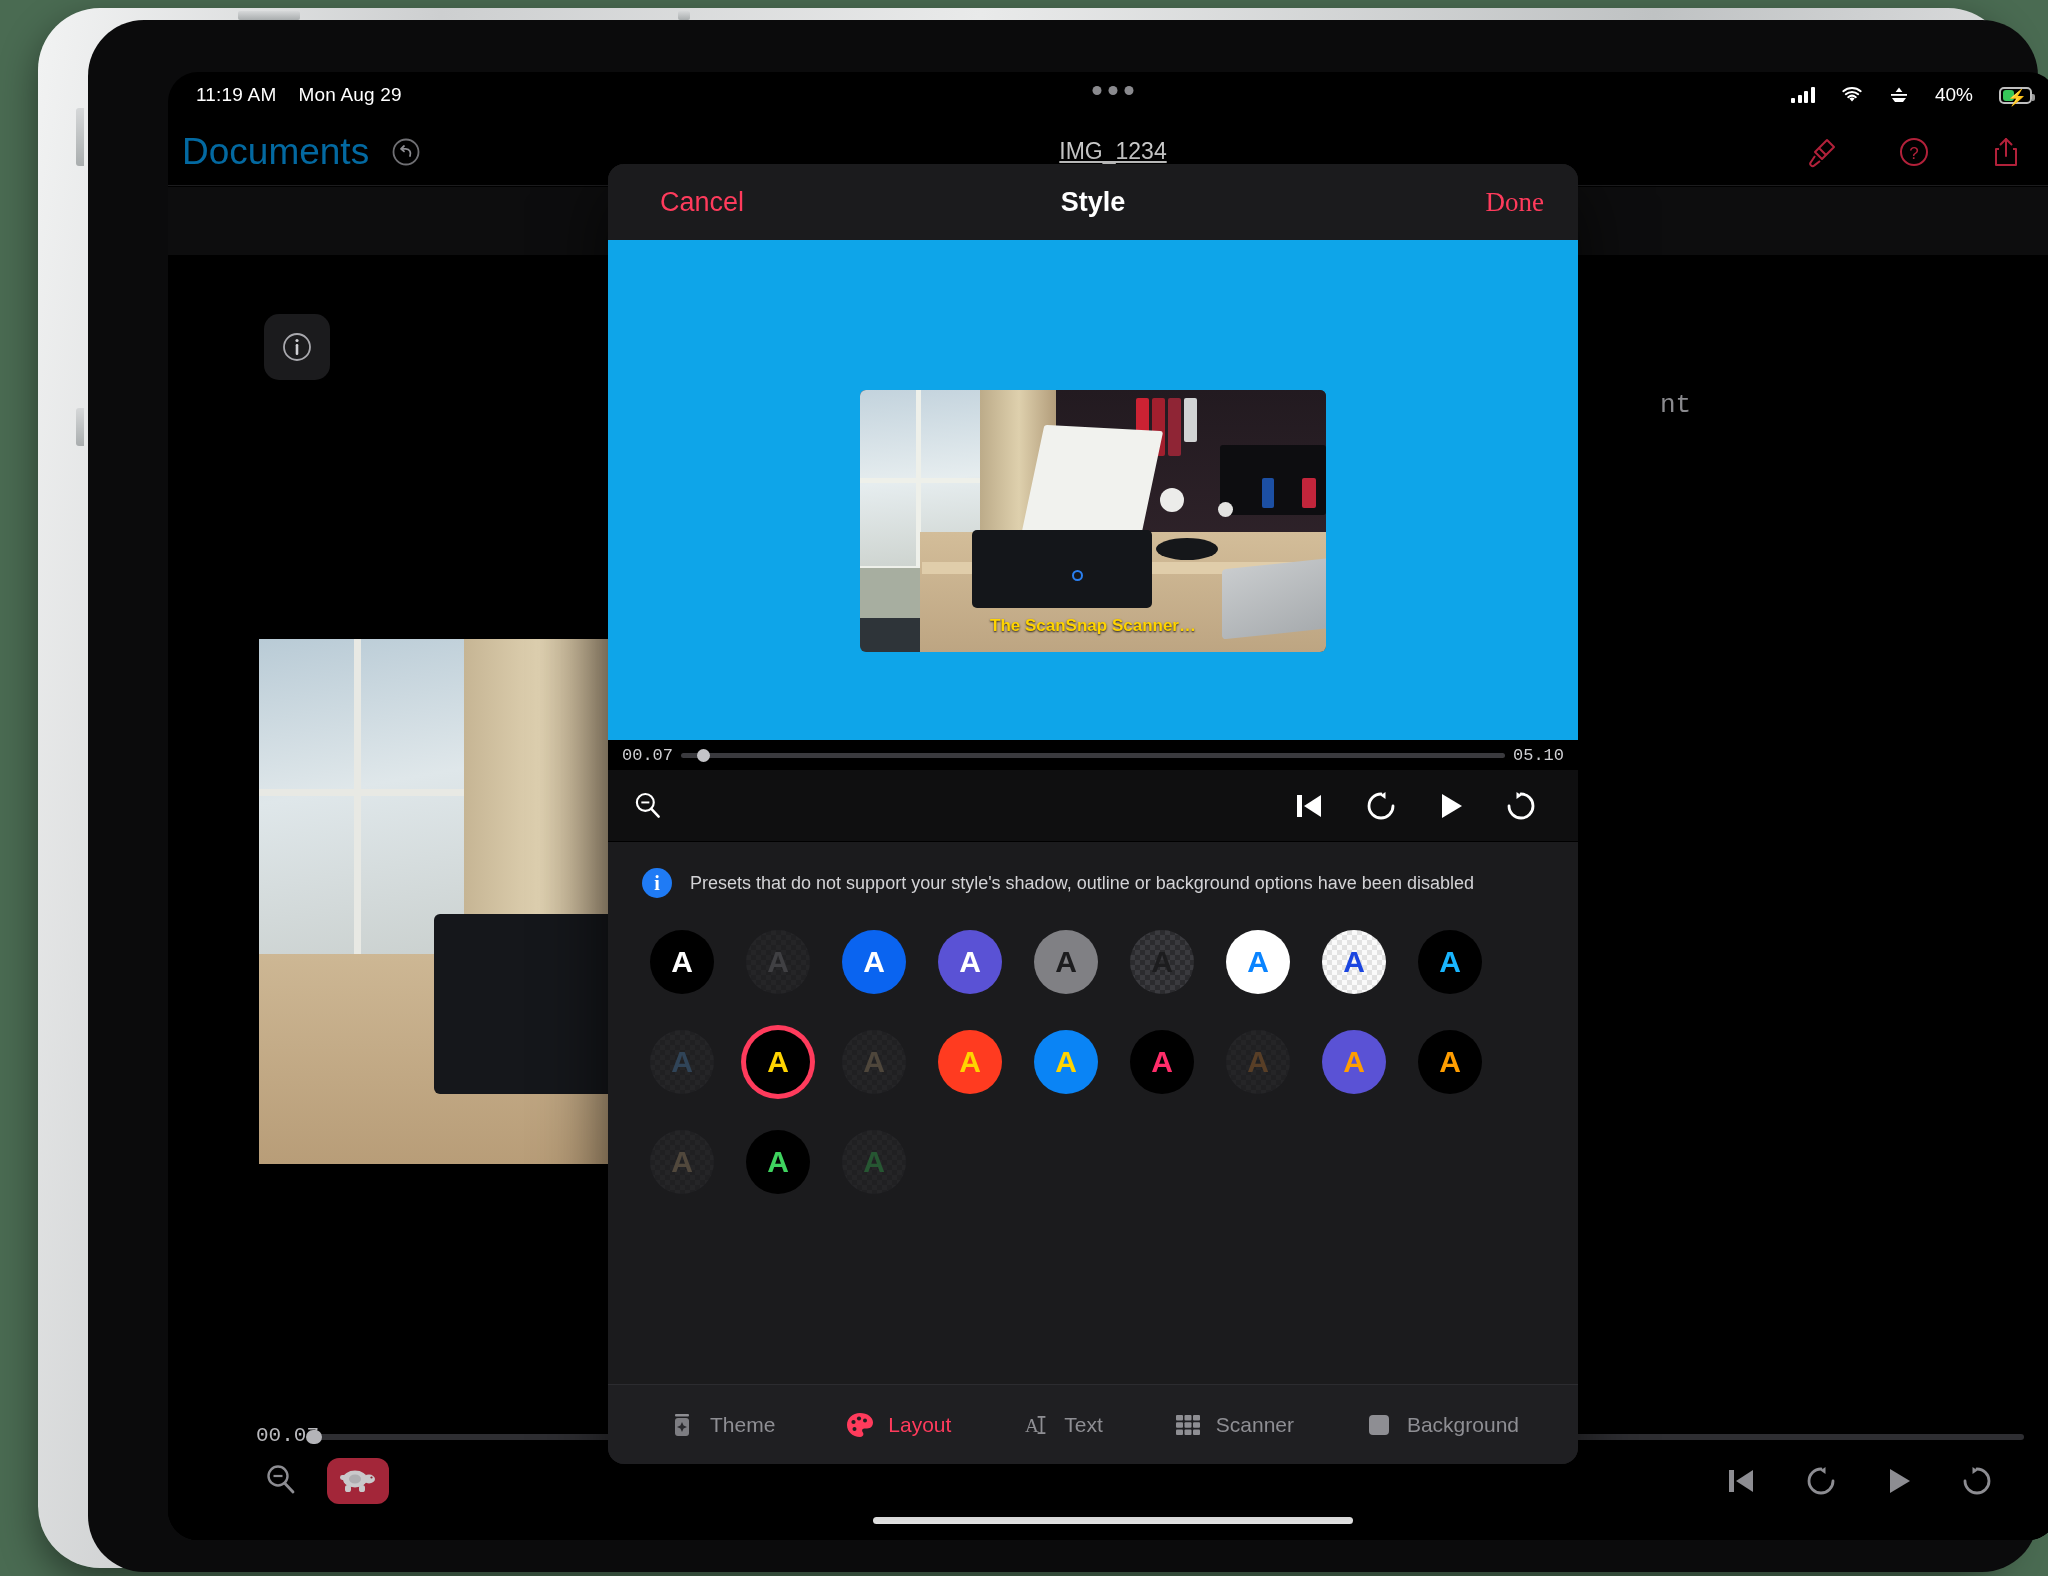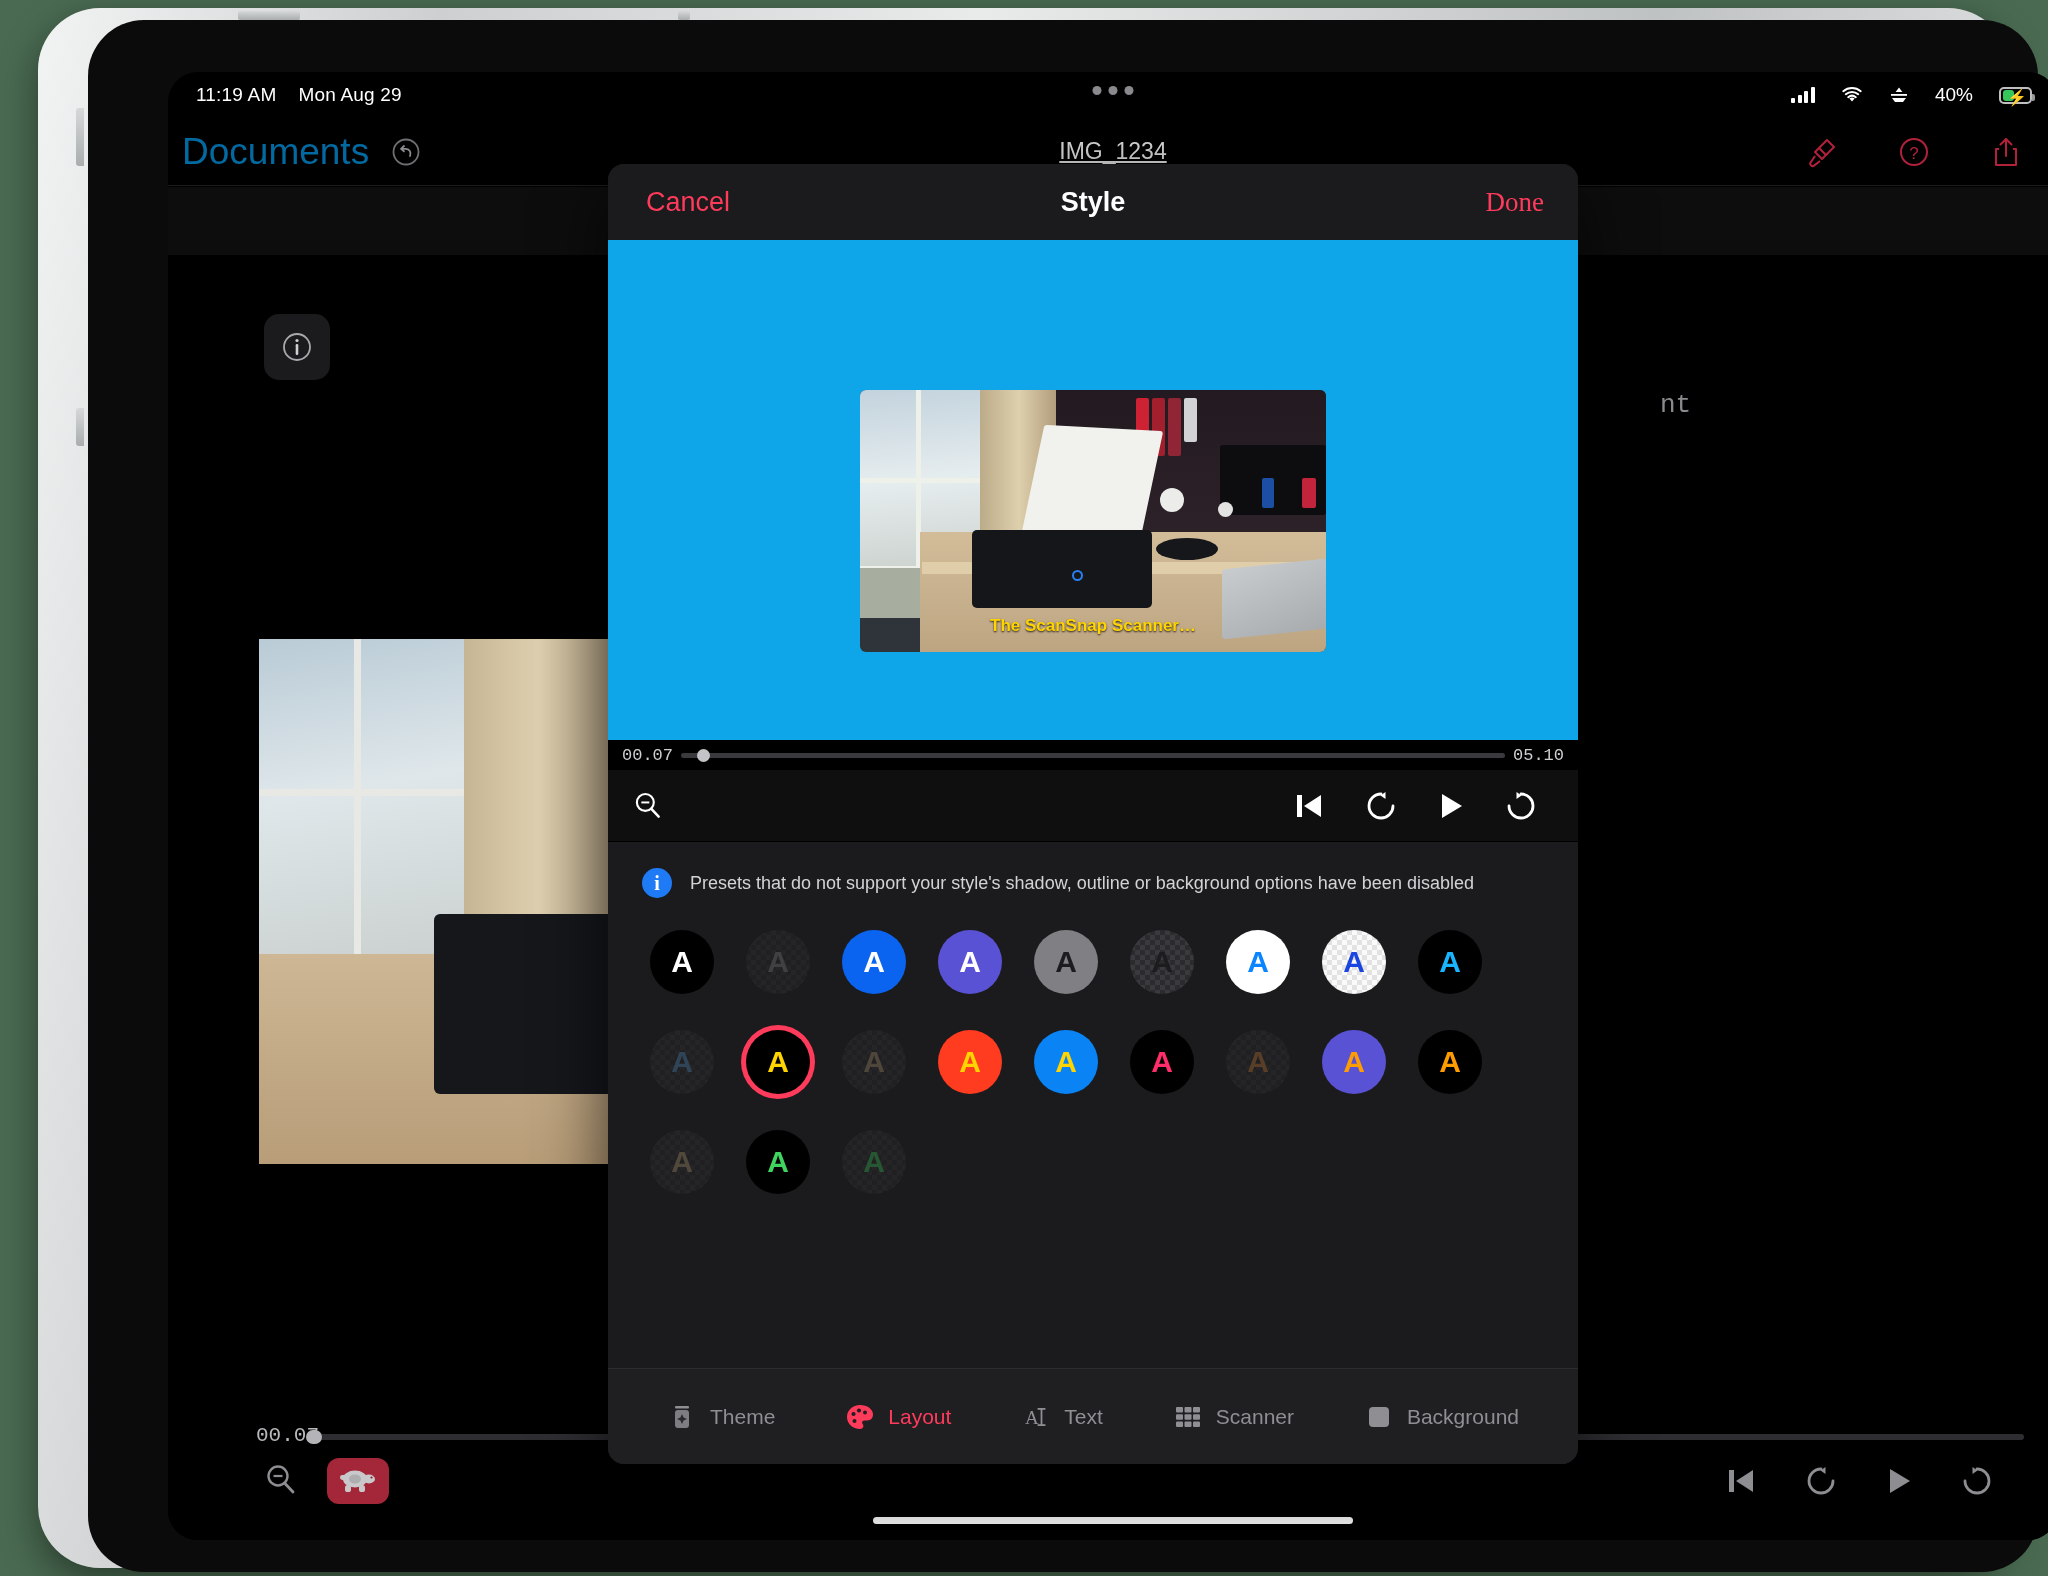--- a/index.html
+++ b/index.html
@@ -106,21 +106,21 @@
   #bg-homebar { position:absolute; left:50%; transform:translateX(-50%); bottom:16px;
                 width:480px; height:7px; background:#fff; border-radius:4px; }
 
   
   #modal {
     position:absolute; left:440px; top:92px; width:970px; height:1300px;
     background:#1b1b1d; border-radius:16px; overflow:hidden;
     box-shadow:0 26px 70px rgba(0,0,0,.7);
   }
   #modal-header { position:relative; height:76px; background:#1b1b1d; display:flex; align-items:center; }
-  #m-cancel { position:absolute; left:38px; color:#ff3b5c; font-size:27px; }
+  #m-cancel { position:absolute; left:52px; color:#ff3b5c; font-size:27px; }
   #m-title  { position:absolute; left:50%; transform:translateX(-50%); color:#fff; font-size:27px; font-weight:700; }
   #m-done   { position:absolute; right:34px; color:#ff3b5c; font-size:27px;font-family:Liberation Serif, serif; }
 
   #preview-stage { position:relative; height:500px; background:#0ea5e9; }
   #video { position:absolute; left:50%; transform:translateX(-50%); top:150px;
            width:466px; height:262px; border-radius:6px; overflow:hidden; background:#2e3439; }
   .v-sky { position:absolute; left:0; top:0; width:124px; height:180px;
            background:linear-gradient(175deg,#c3d3dd 0%, #e6edef 50%, #cbd1cc 100%); }
   .v-frame { position:absolute; background:#eef0ea; }
   .v-curtain { position:absolute; left:120px; top:0; width:78px; height:210px;
@@ -180,21 +180,21 @@
   }
   .sw.checker-light {
     background-image:
       linear-gradient(45deg,#e2e2e2 25%, transparent 25%, transparent 75%, #e2e2e2 75%),
       linear-gradient(45deg,#e2e2e2 25%, transparent 25%, transparent 75%, #e2e2e2 75%);
     background-size:10px 10px; background-position:0 0,5px 5px; background-color:#fafafa;
   }
   .sw.dim { opacity:.32; }
   .sw.selected { box-shadow: 0 0 0 5px #ff3b5c; }
 
-  #tabbar { position:absolute; left:0; bottom:0; width:100%; height:96px; background:#1f1f22;
+  #tabbar { position:absolute; left:0; bottom:0; width:100%; height:80px; background:#1f1f22;
             border-top:1px solid #2c2c30; display:flex; align-items:center; justify-content:space-around; padding:0 24px;}
   .tab { display:flex; align-items:center; gap:13px; color:#8e8e93; font-size:21px; }
   .tab.active { color:#ff3b5c; }
   .tab-ico { width:30px; height:30px; display:flex; align-items:center; justify-content:center; }
 </style>
 </head>
 <body>
 
 <div id="scene">
   <div id="ipad-body">

